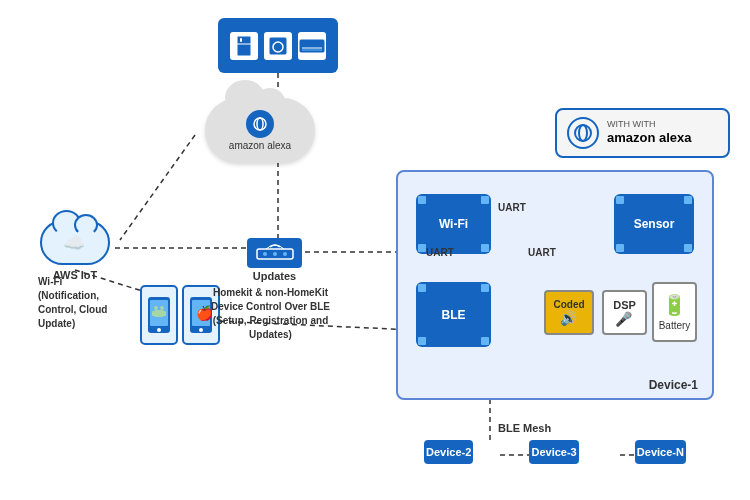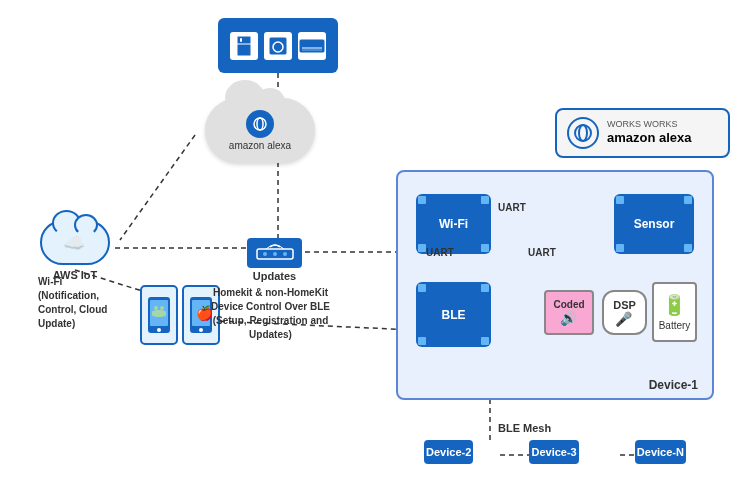--- a/index.html
+++ b/index.html
@@ -259,21 +259,21 @@
       top: 110px; left: 18px;
       width: 75px; height: 65px;
     }
     
     .dsp-block {
       position: absolute;
       top: 118px; right: 65px;
       width: 45px; height: 45px;
       background: #fff;
       border: 2px solid #888;
-      border-radius: 12px;
+      border-radius: 4px;
       display: flex; flex-direction: column;
       align-items: center; justify-content: center;
       font-size: 11px; font-weight: bold; color: #333;
     }
     
     .battery-block {
       position: absolute;
       top: 110px; right: 15px;
       width: 45px; height: 60px;
       background: #fff;
@@ -285,21 +285,21 @@
       gap: 3px;
     }
     .battery-icon {
       font-size: 20px;
     }
     
     .coded-block {
       position: absolute;
       top: 118px; right: 118px;
       width: 50px; height: 45px;
-      background: #f9a8d4;
+      background: #eab308;
       border: 2px solid #888;
       border-radius: 4px;
       display: flex; flex-direction: column;
       align-items: center; justify-content: center;
       font-size: 11px; font-weight: bold; color: #333;
     }
     
     .uart-label {
       position: absolute;
       font-size: 10px;
@@ -415,21 +415,21 @@
   </div>
 
   <div class="alexa-badge">
     <div class="alexa-badge-circle">
       <svg width="20" height="20" viewBox="0 0 20 20" fill="#1565c0">
           <circle cx="10" cy="10" r="8" stroke="#1565c0" stroke-width="2" fill="none"></circle>
           <ellipse cx="10" cy="10" rx="4" ry="8" stroke="#1565c0" stroke-width="2" fill="none"></ellipse>
         </svg>
     </div>
     <div class="alexa-badge-text">
-      <span>WORKS WORKS</span>
+      <span>WITH WITH</span>
       <strong>amazon alexa</strong>
     </div>
   </div>
 
   <div class="aws-iot">
     <div class="aws-cloud">
       <span class="aws-icon">☁️</span>
     </div>
     <div class="aws-label">AWS IoT</div>
   </div>

